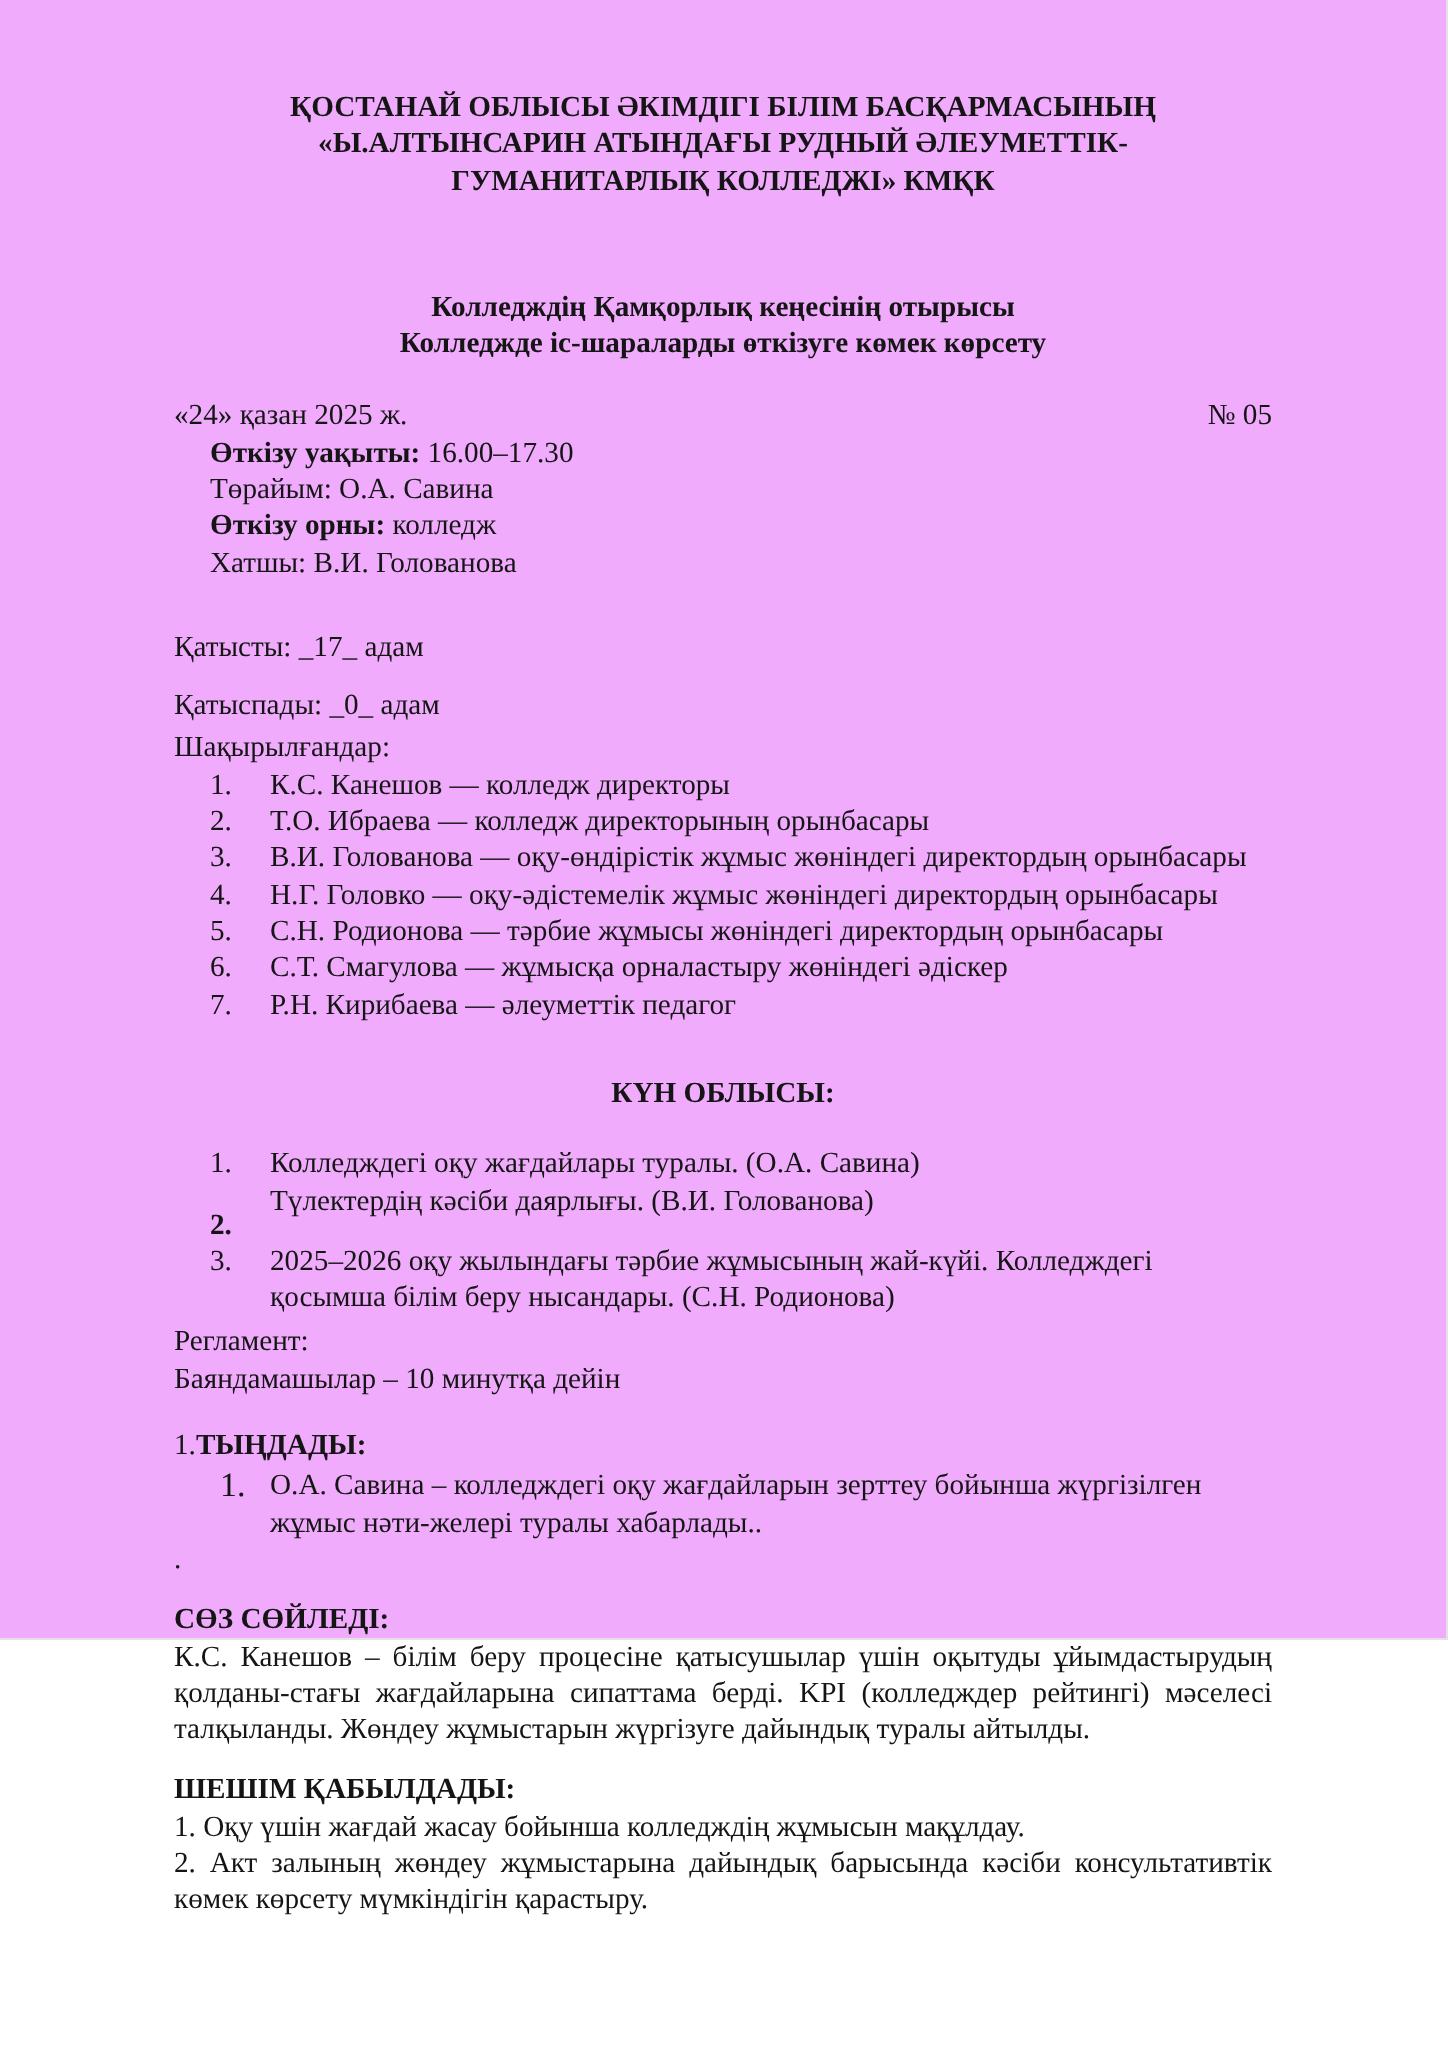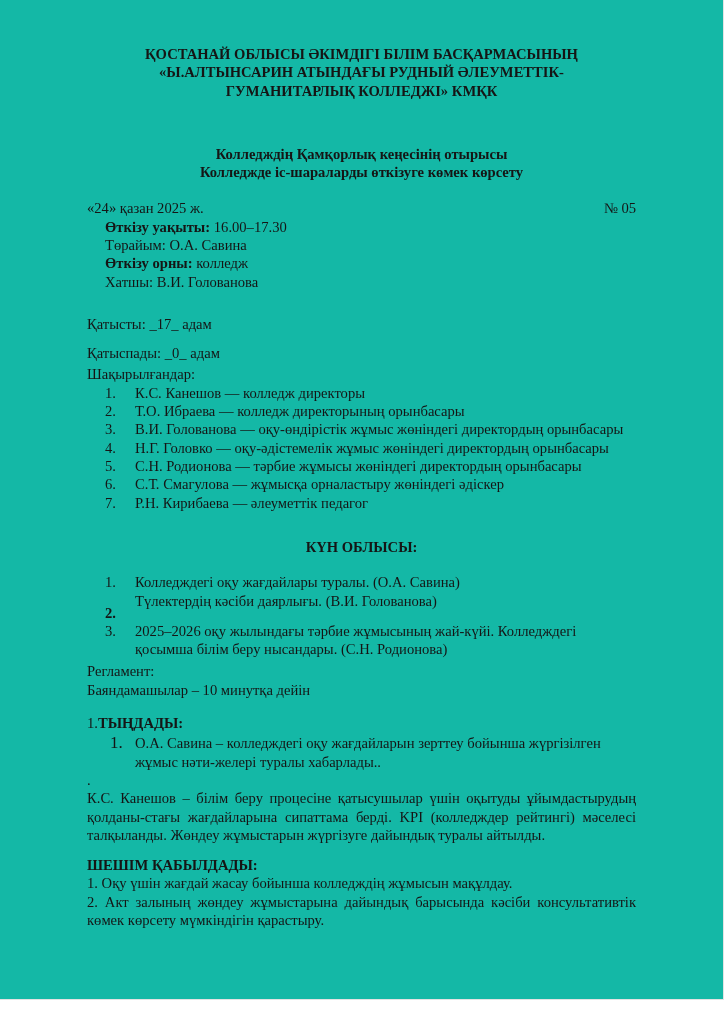--- a/index.html
+++ b/index.html
@@ -4,23 +4,23 @@
 <style>
   html,body { margin:0; padding:0; background:#ffffff; }
   body {
     width:724px; height:1024px;
     font-family:"Liberation Serif", "DejaVu Serif", serif;
     font-size:14.6px; line-height:18.3px; color:#151515;
     overflow:hidden;
   }
   .page {
     box-sizing:border-box;
-    width:724px; height:1000px;
+    width:724px; height:820px;
     padding:45px 87px 30px 87px;
-    background:#14b8a6;
+    background:#f0abfc;
     border-right:1px solid #e3e3e3;
     border-bottom:1px solid #e3e3e3;
     position:relative;
   }
   .bold { font-weight:bold;margin-top:12px; }
   .org-header {
     text-align:center; font-weight:bold;
     margin-bottom:45px;
     padding:0 12px;
   }
@@ -130,19 +130,20 @@
 
   <div class="heard-heading"><span>1.</span><span class="bold">ТЫҢДАДЫ:</span></div>
 
   <div class="heard-item">
     <span class="heard-num">1.</span>
     <span class="num-text">О.А. Савина – колледждегі оқу жағдайларын зерттеу бойынша жүргізілген жұмыс нәти-желері туралы хабарлады..</span>
   </div>
 
   <div class="stray-dot">.</div>
 
+  <div class="bold">СӨЗ СӨЙЛЕДІ:</div>
   <div class="justify">К.С. Канешов – білім беру процесіне қатысушылар үшін оқытуды ұйымдастырудың қолданы-стағы жағдайларына сипаттама берді. KPI (колледждер рейтингі) мәселесі талқыланды. Жөндеу жұмыстарын жүргізуге дайындық туралы айтылды.</div>
 
   <div class="bold">ШЕШІМ ҚАБЫЛДАДЫ:</div>
   <div>1. Оқу үшін жағдай жасау бойынша колледждің жұмысын мақұлдау.</div>
   <div class="justify">2. Акт залының жөндеу жұмыстарына дайындық барысында кәсіби консультативтік көмек көрсету мүмкіндігін қарастыру.</div>
 
 </div>
 
 </body></html>

